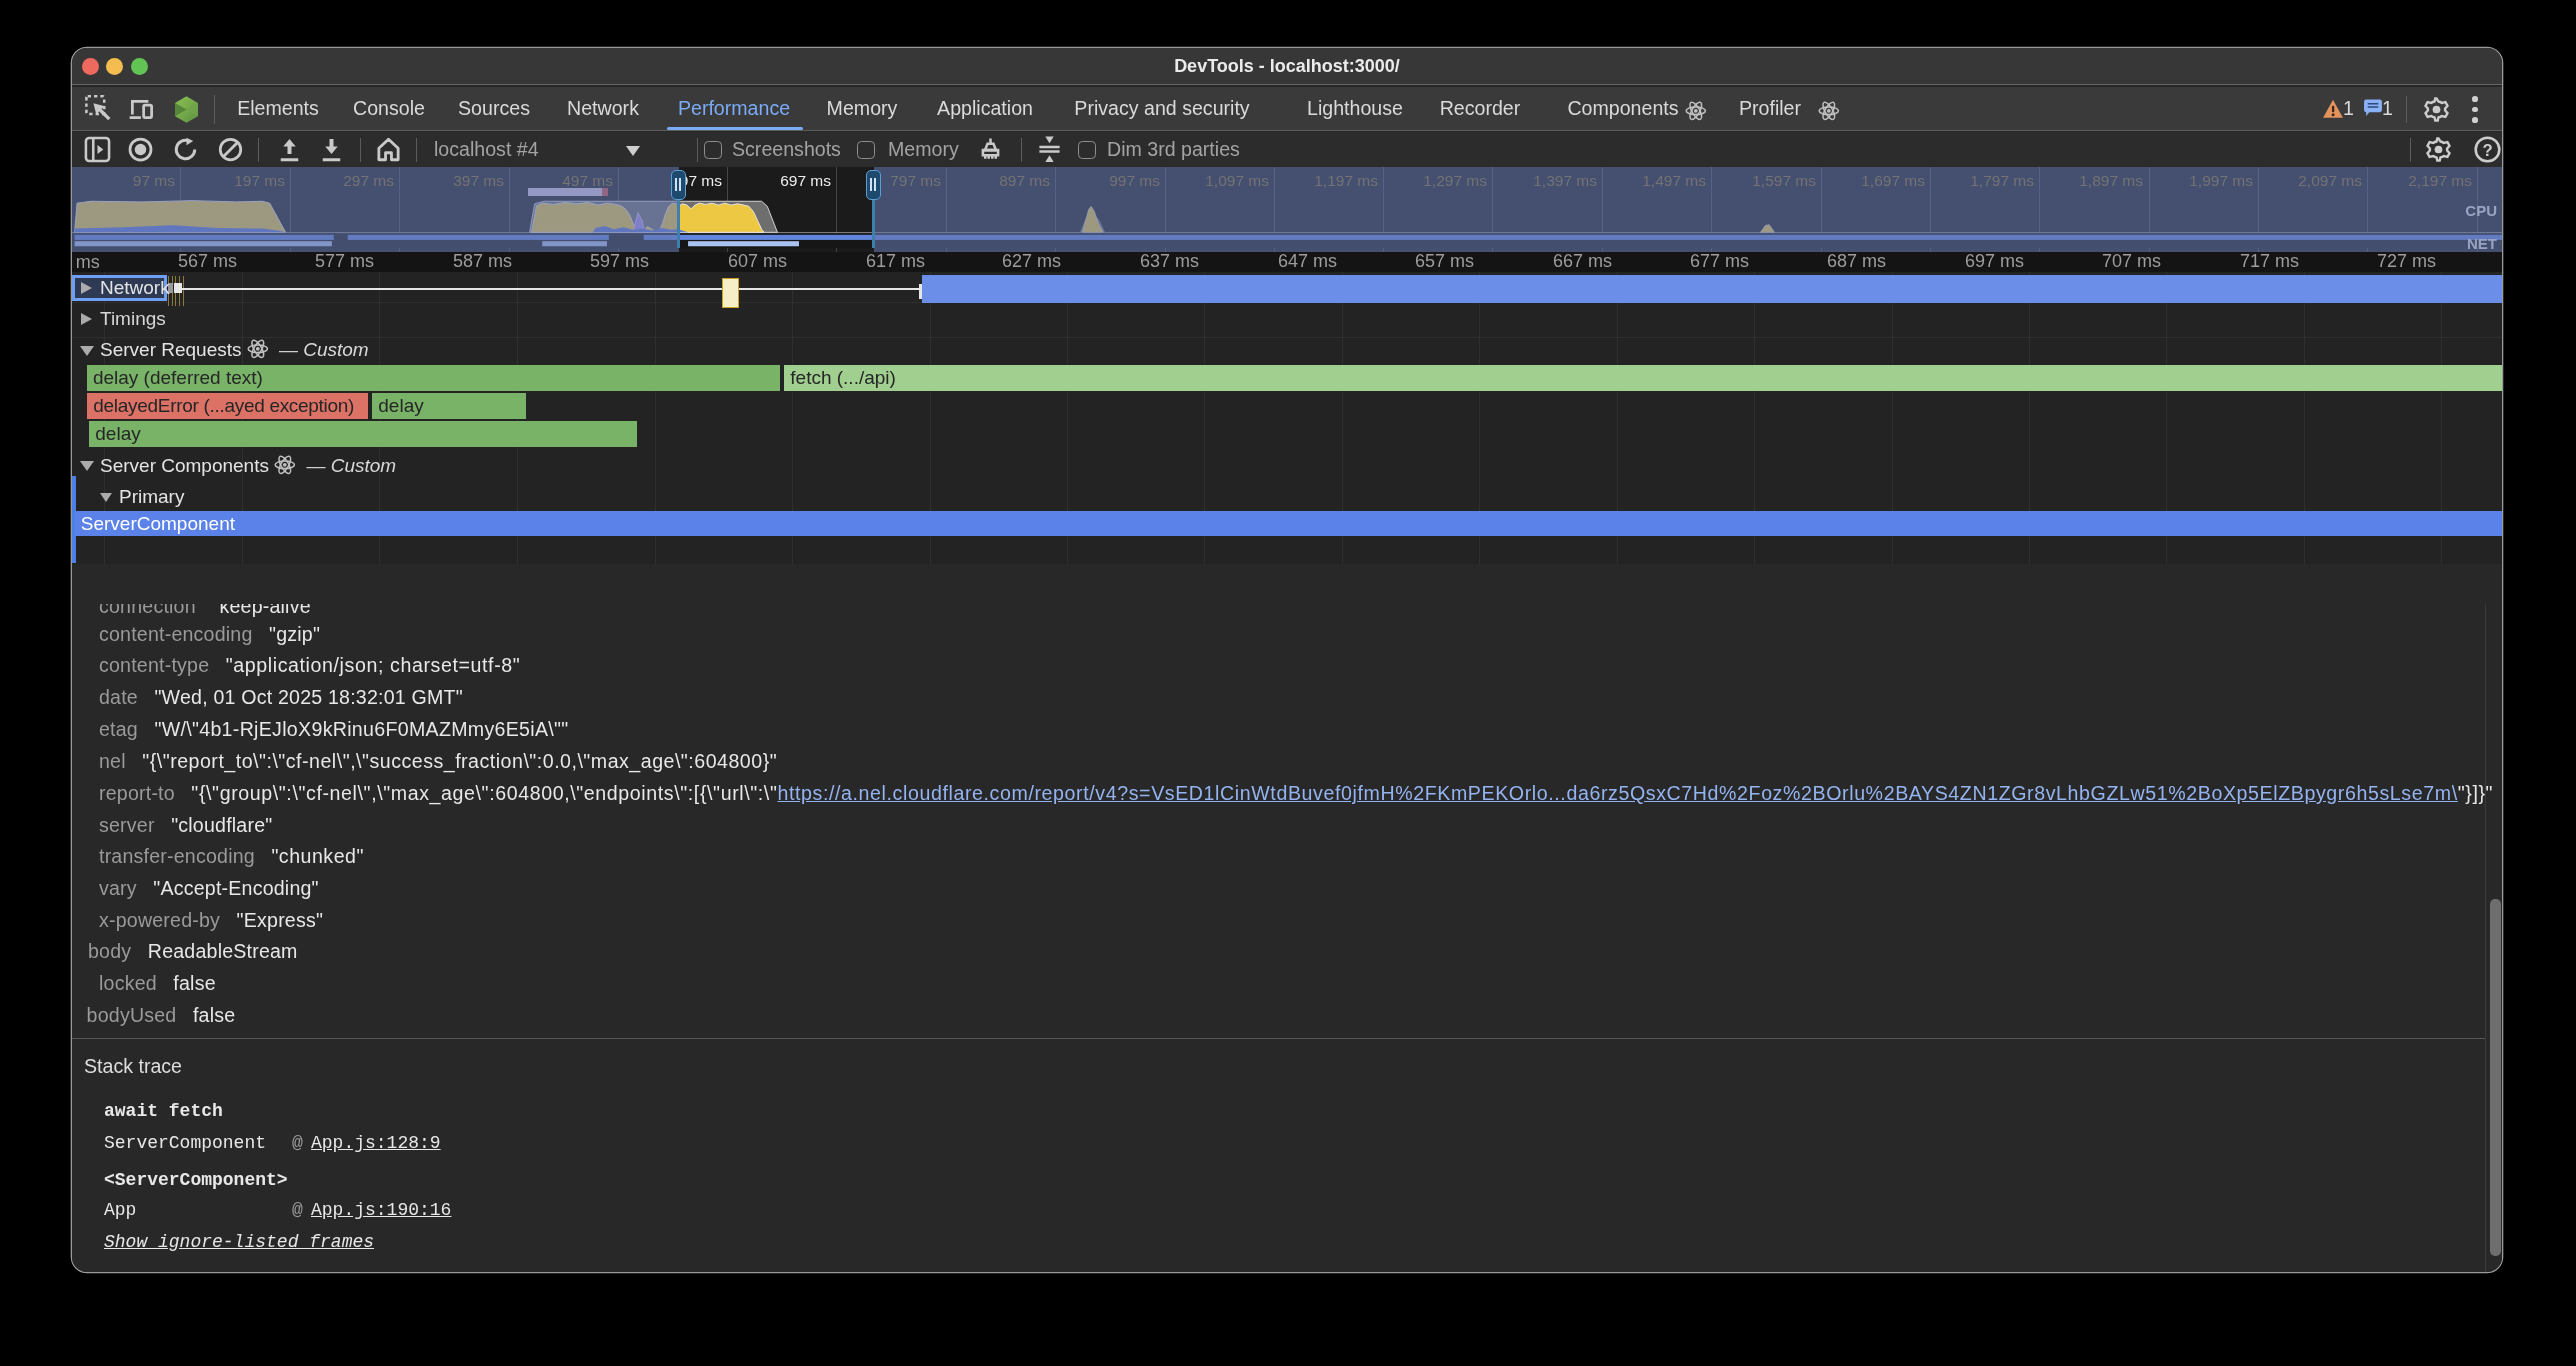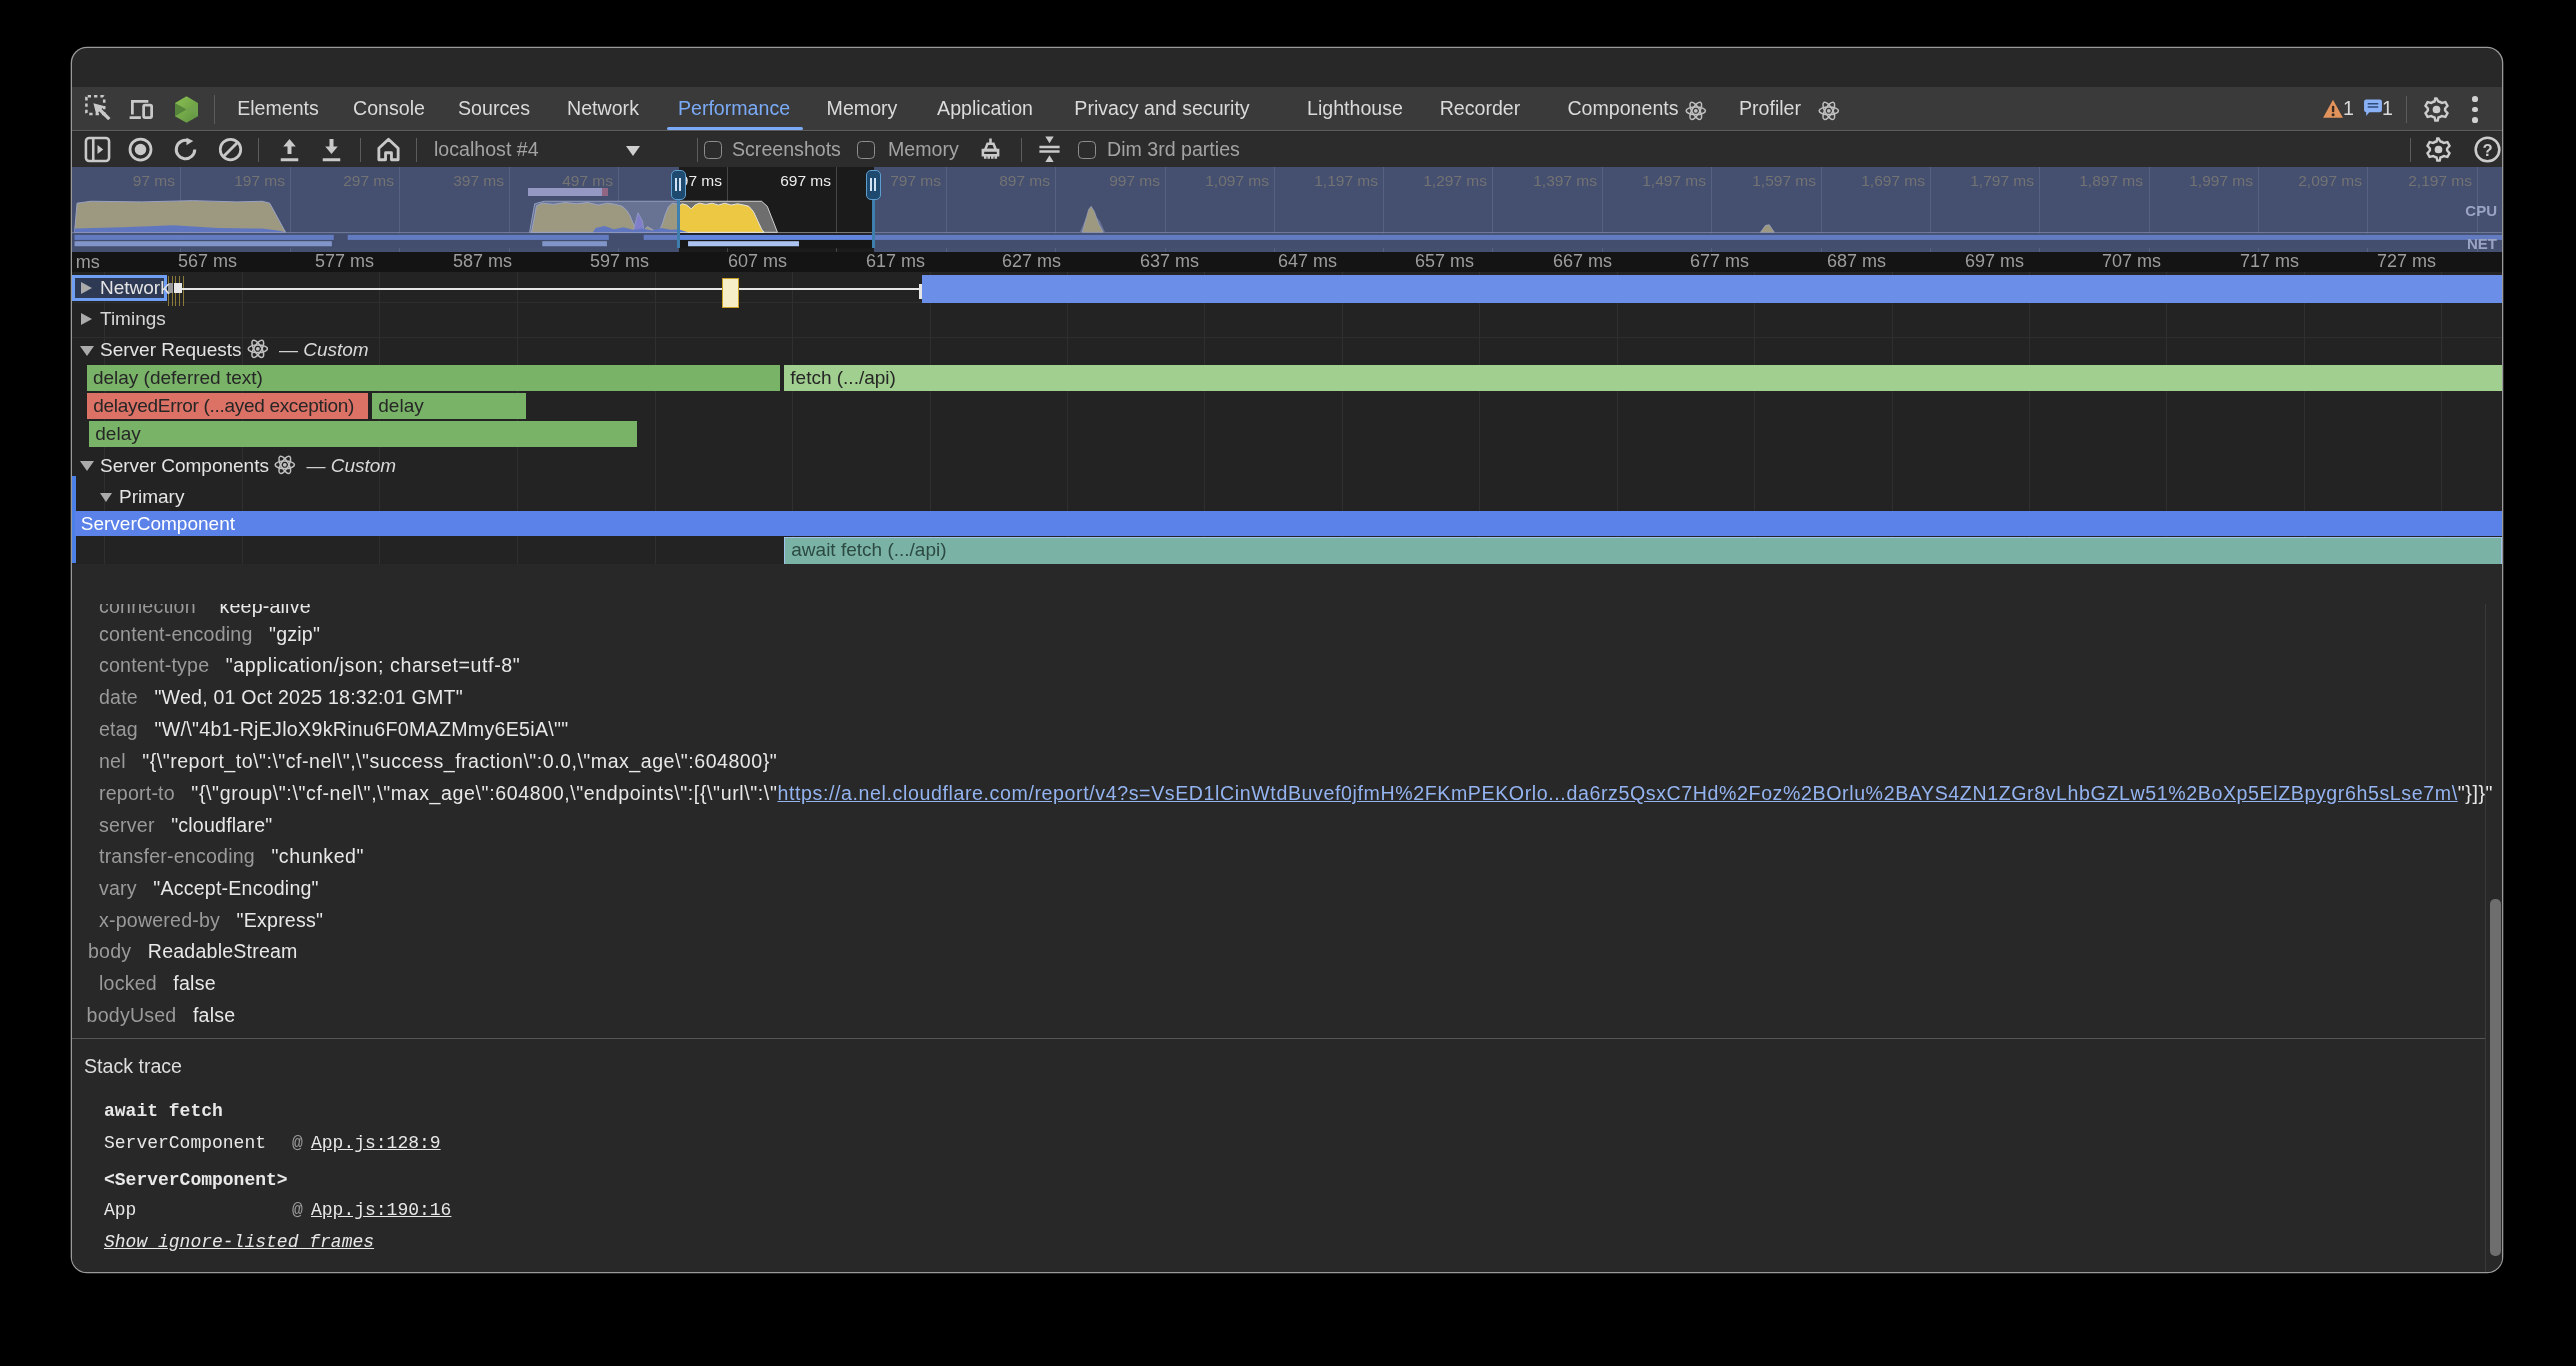--- a/index.html
+++ b/index.html
@@ -45,20 +45,26 @@
 #content{position:absolute;left:0;top:556px;width:100%;height:668px;background:#282828;overflow:hidden}
 .kv{position:absolute;height:25px;line-height:25px;font-size:19.6px;white-space:nowrap;letter-spacing:0.2px}
 .kv .k{color:#9a9a9a}
 .kv .v{color:#e8e8e8;margin-left:16.5px}
 .link{color:#94b4f1;text-decoration:underline}
 .mono{font-family:"Liberation Mono",monospace;font-size:18px;color:#e8e8e8;position:absolute;white-space:nowrap}
 #sb{position:absolute;border-radius:5px;background:#6e6e6e}
 </style></head>
 <body>
 <div id="win">
+  <div id="titlebar">
+    <div class="tl" style="left:9.5px;background:#ee6a5f"></div>
+    <div class="tl" style="left:34px;background:#f5bd4f"></div>
+    <div class="tl" style="left:59px;background:#61c454"></div>
+    <div id="title">DevTools - localhost:3000/</div>
+  </div>
   <div id="tabbar">
     <svg class="abs" style="left:13.3px;top:8.2px" width="27" height="28" viewBox="0 0 21 22">
       <g fill="none" stroke="#c9c9c9" stroke-width="2" stroke-dasharray="2.6 2.4">
           <rect x="1" y="1" width="14" height="14" rx="1"></rect>
         </g>
       <path d="M6.5 6.5 L15.5 8.8 L11.8 11.8 L8.8 15.5 Z" fill="#c9c9c9"></path>
       <path d="M11 11 L19 19" stroke="#c9c9c9" stroke-width="2.6"></path>
     </svg>
     <svg class="abs" style="left:56px;top:9.5px" width="27" height="25" viewBox="0 0 21 20">
       <g fill="none" stroke="#c9c9c9" stroke-width="2.2">
@@ -368,21 +374,20 @@
             <ellipse cx="8.5" cy="8.5" rx="7.6" ry="3"></ellipse>
             <ellipse cx="8.5" cy="8.5" rx="7.6" ry="3" transform="rotate(60 8.5 8.5)"></ellipse>
             <ellipse cx="8.5" cy="8.5" rx="7.6" ry="3" transform="rotate(120 8.5 8.5)"></ellipse>
           </g>
           <circle cx="8.5" cy="8.5" r="1.5" fill="#c0c0c0"></circle>
         </svg>&nbsp; <span style="color:#cfcfcf">—</span> <span style="font-style:italic;color:#d9d9d9">Custom</span></div>
     <div class="abs" style="left:0;top:204px;width:4.4px;height:87px;background:#4a80e8"></div>
     <div class="tri-d" style="left:28px;top:221px;border-top-width:9.5px;border-left-width:6.3px;border-right-width:6.3px"></div>
     <div class="trklab" style="left:47px;top:212px;line-height:26px">Primary</div>
     <div class="bar" style="left:2.5px;top:239px;width:2428px;height:25px;background:#5b82e8;color:#fff"><span>ServerComponent</span></div>
-    <div class="bar" style="left:712px;top:265px;width:1718px;height:28px;background:#7ab3a5;border:1.9px solid #9fc3ee;color:#2c4a42"><span style="line-height:24px">await fetch (.../api)</span></div>
   </div>
   <div id="content">
     <div class="kv" style="left:27px;top:-10px"><span class="k">connection</span><span class="v">"keep-alive"</span></div>
     <div class="kv" style="left:27px;top:18px"><span class="k">content-encoding</span><span class="v">"gzip"</span></div>
     <div class="kv" style="left:27px;top:49px"><span class="k">content-type</span><span class="v" style="letter-spacing:0.6px">"application/json; charset=utf-8"</span></div>
     <div class="kv" style="left:27px;top:81px"><span class="k">date</span><span class="v">"Wed, 01 Oct 2025 18:32:01 GMT"</span></div>
     <div class="kv" style="left:27px;top:113px"><span class="k">etag</span><span class="v" style="letter-spacing:0.3px">"W/\"4b1-RjEJloX9kRinu6F0MAZMmy6E5iA\""</span></div>
     <div class="kv" style="left:27px;top:145px"><span class="k">nel</span><span class="v" style="letter-spacing:0.5px">"{\"report_to\":\"cf-nel\",\"success_fraction\":0.0,\"max_age\":604800}"</span></div>
     <div class="kv" style="left:27px;top:177px"><span class="k">report-to</span><span class="v" style="letter-spacing:0.6px">"{\"group\":\"cf-nel\",\"max_age\":604800,\"endpoints\":[{\"url\":\"<span class="link">https://a.nel.cloudflare.com/report/v4?s=VsED1lCinWtdBuvef0jfmH%2FKmPEKOrlo...da6rz5QsxC7Hd%2Foz%2BOrlu%2BAYS4ZN1ZGr8vLhbGZLw51%2BoXp5ElZBpygr6h5sLse7m\</span>"}]}"</span></div>
     <div class="kv" style="left:27px;top:209px"><span class="k">server</span><span class="v">"cloudflare"</span></div>

